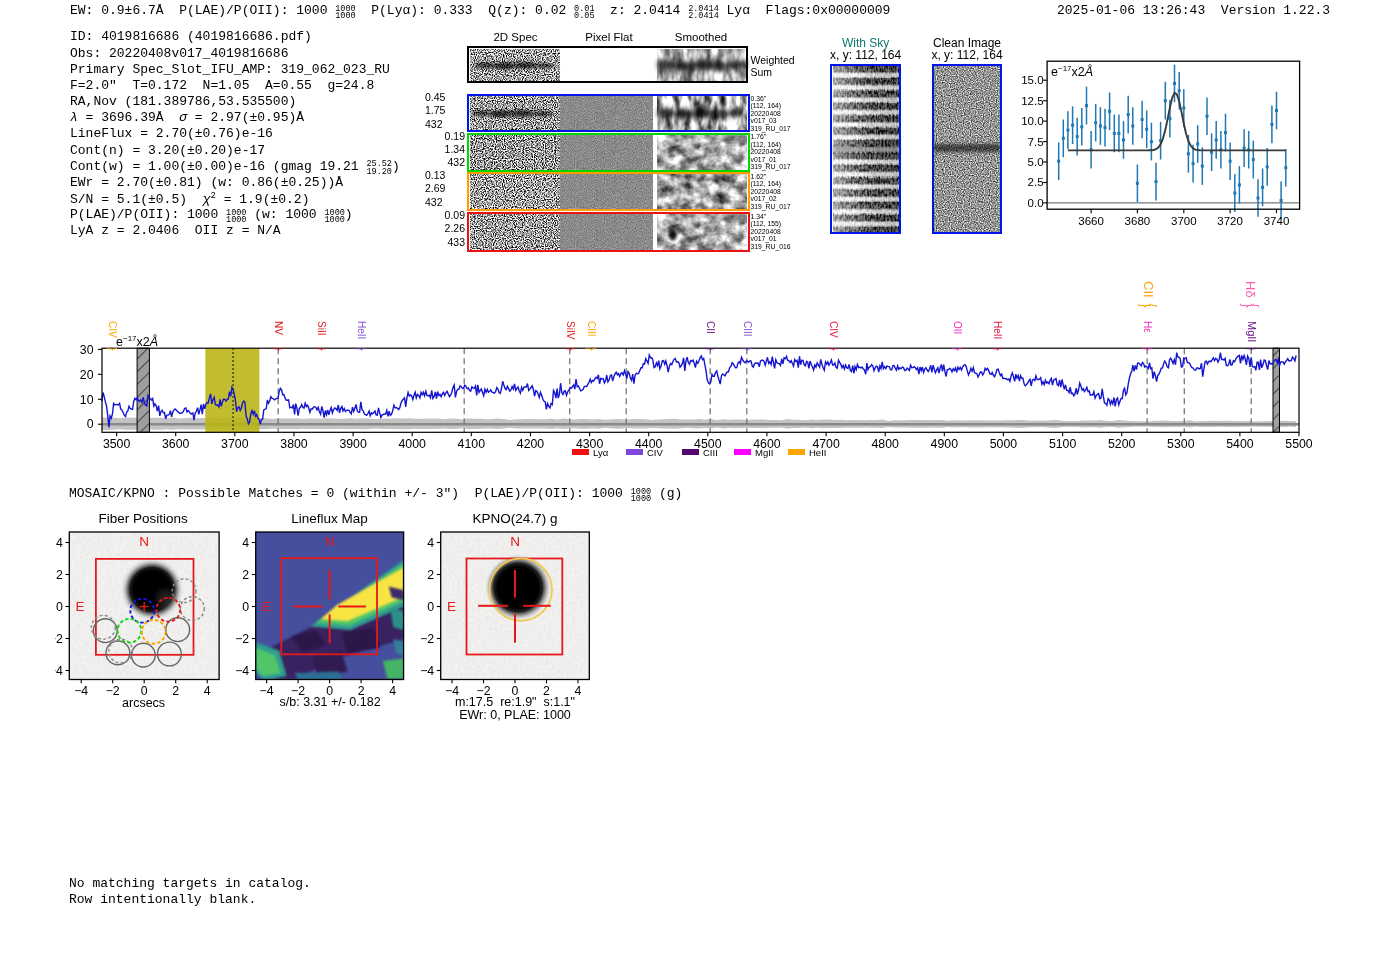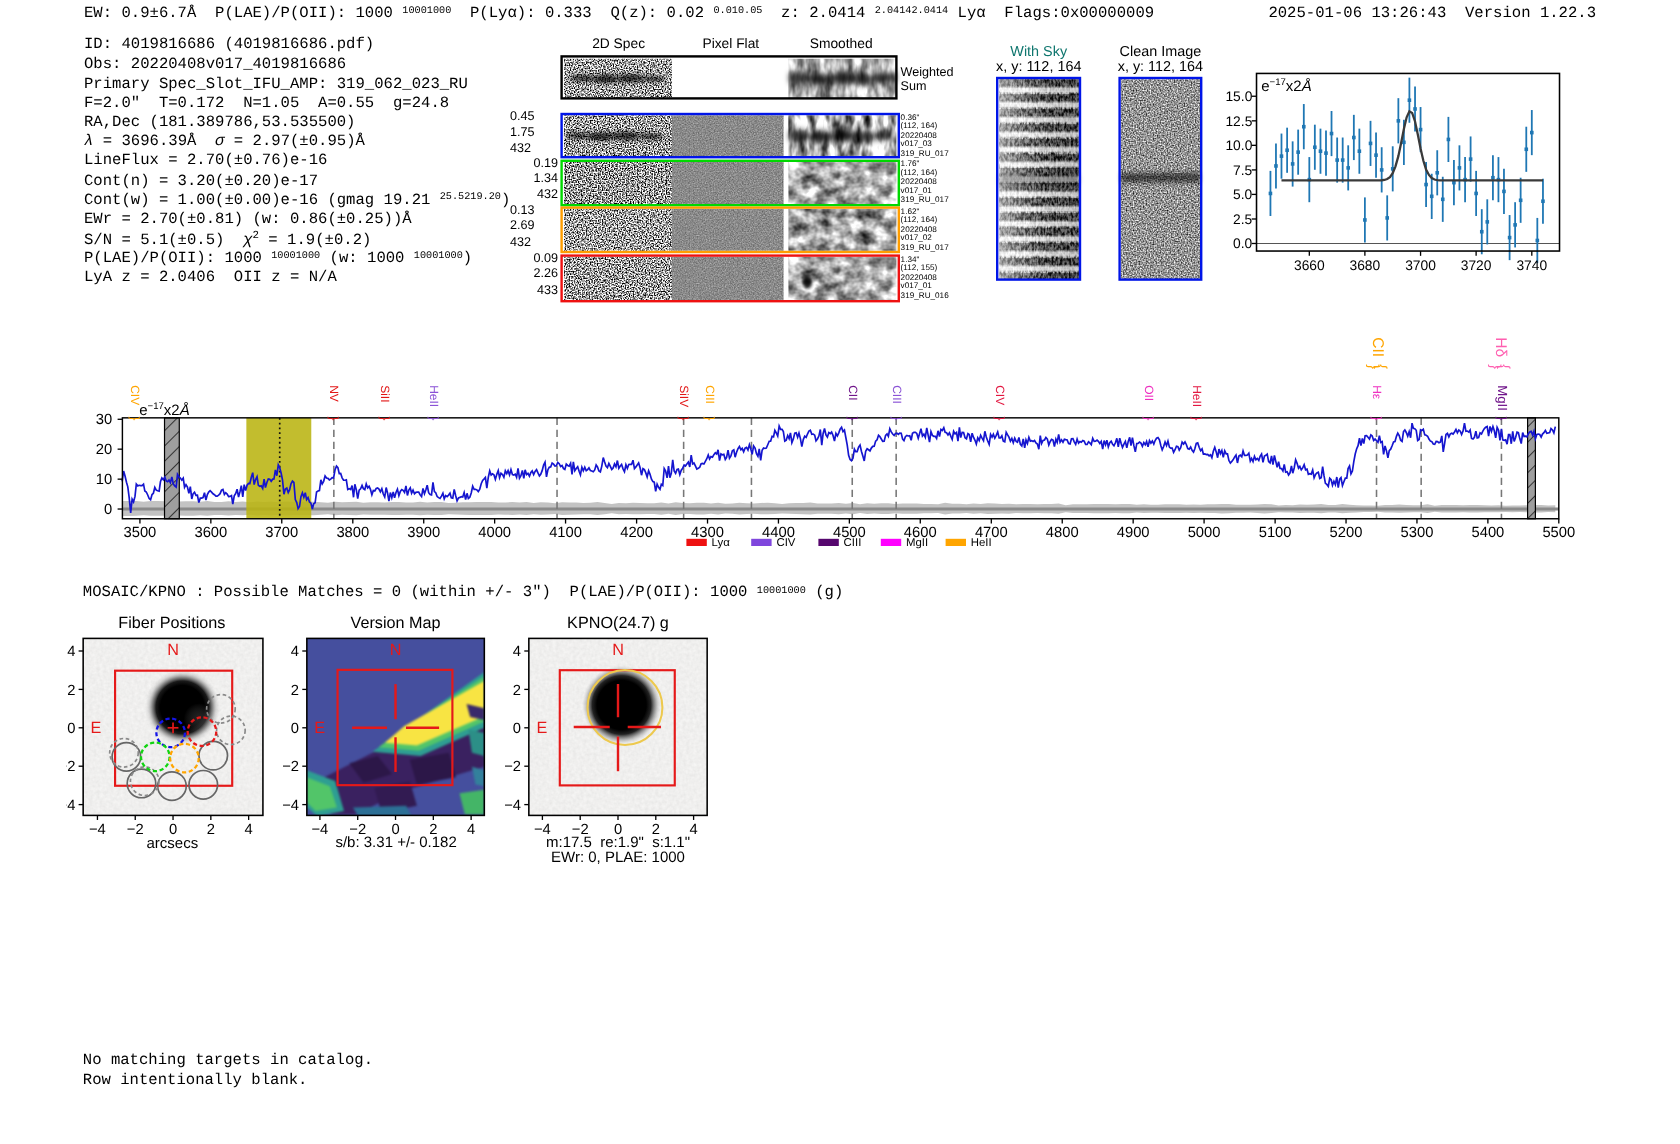--- a/index.html
+++ b/index.html
@@ -1,18 +1,18 @@
 <!DOCTYPE html>
 <html><head><meta charset="utf-8"><style>
 html,body{margin:0;padding:0;background:#fff}
 #pg{position:relative;width:1400px;height:953px;background:#fff;overflow:hidden}
 .m{position:absolute;font-family:"Liberation Mono",monospace;color:#000;white-space:pre;letter-spacing:0px}
 .s{position:absolute;font-family:"Liberation Sans",sans-serif;color:#000;white-space:pre}
 .ab{position:absolute}
-.fr{display:inline-flex;flex-direction:row;font-size:8.5px;line-height:7.6px;vertical-align:3.4px;letter-spacing:0}
+.fr{display:inline-flex;flex-direction:column;font-size:8.5px;line-height:7.6px;vertical-align:3.4px;letter-spacing:0}
 svg{display:block}
 </style></head><body>
 <div id="pg">
 
 <svg width="0" height="0" style="position:absolute">
       <defs>
 <filter color-interpolation-filters="sRGB" id="nzf1" x="0" y="0" width="100%" height="100%">
           <feTurbulence type="fractalNoise" baseFrequency="0.9" numOctaves="1" seed="11"></feTurbulence>
           <feColorMatrix type="matrix" values="0 0 0 3.4 -1.06  0 0 0 3.4 -1.06  0 0 0 3.4 -1.06  0 0 0 0 1"></feColorMatrix>
         </filter>
@@ -62,21 +62,21 @@
         </pattern>
 </defs>
     </svg>
 
 <div class="m" style="left:70px;top:2.9px;font-size:13.0px">EW: 0.9±6.7Å  P(LAE)/P(OII): 1000 <span class="fr"><span>1000</span><span>1000</span></span>  P(Lyα): 0.333  Q(z): 0.02 <span class="fr"><span>0.01</span><span>0.05</span></span>  z: 2.0414 <span class="fr"><span>2.0414</span><span>2.0414</span></span> Lyα  Flags:0x00000009</div>
 <div class="m" style="left:1057px;top:2.9px;font-size:13.0px">2025-01-06 13:26:43  Version 1.22.3</div>
 <div class="m" style="left:70px;top:29.4px;font-size:13.0px">ID: 4019816686 (4019816686.pdf)</div>
 <div class="m" style="left:70px;top:45.6px;font-size:13.0px">Obs: 20220408v017_4019816686</div>
 <div class="m" style="left:70px;top:61.7px;font-size:13.0px">Primary Spec_Slot_IFU_AMP: 319_062_023_RU</div>
 <div class="m" style="left:70px;top:77.9px;font-size:13.0px">F=2.0"  T=0.172  N=1.05  A=0.55  g=24.8</div>
-<div class="m" style="left:70px;top:94.0px;font-size:13.0px">RA,Dec (181.389786,53.535500)</div>
+<div class="m" style="left:70px;top:94.0px;font-size:13.0px">RA,Nov (181.389786,53.535500)</div>
 <div class="m" style="left:70px;top:110.2px;font-size:13.0px"><i>λ</i> = 3696.39Å  <i>σ</i> = 2.97(±0.95)Å</div>
 <div class="m" style="left:70px;top:126.3px;font-size:13.0px">LineFlux = 2.70(±0.76)e-16</div>
 <div class="m" style="left:70px;top:142.5px;font-size:13.0px">Cont(n) = 3.20(±0.20)e-17</div>
 <div class="m" style="left:70px;top:158.6px;font-size:13.0px">Cont(w) = 1.00(±0.00)e-16 (gmag 19.21 <span class="fr"><span>25.52</span><span>19.20</span></span>)</div>
 <div class="m" style="left:70px;top:174.8px;font-size:13.0px">EWr = 2.70(±0.81) (w: 0.86(±0.25))Å</div>
 <div class="m" style="left:70px;top:190.9px;font-size:13.0px">S/N = 5.1(±0.5)  <i>χ</i><sup style="font-size:9px">2</sup> = 1.9(±0.2)</div>
 <div class="m" style="left:70px;top:207.1px;font-size:13.0px">P(LAE)/P(OII): 1000 <span class="fr"><span>1000</span><span>1000</span></span> (w: 1000 <span class="fr"><span>1000</span><span>1000</span></span>)</div>
 <div class="m" style="left:70px;top:223.2px;font-size:13.0px">LyA z = 2.0406  OII z = N/A</div>
 <div class="s" style="left:515.5px;top:31.4px;font-size:11.5px;color:#000;transform:translateX(-50%);text-align:center;">2D Spec</div>
 <div class="s" style="left:609px;top:31.4px;font-size:11.5px;color:#000;transform:translateX(-50%);">Pixel Flat</div>
@@ -395,21 +395,21 @@
 <div class="ab" style="left:626px;top:449px;width:17px;height:5.8px;background:#7f46dd"></div>
 <div class="s" style="left:647px;top:446.5px;font-size:9.5px">CIV</div>
 <div class="ab" style="left:682px;top:449px;width:17px;height:5.8px;background:#56066e"></div>
 <div class="s" style="left:703px;top:446.5px;font-size:9.5px">CIII</div>
 <div class="ab" style="left:734px;top:449px;width:17px;height:5.8px;background:#ff00ff"></div>
 <div class="s" style="left:755px;top:446.5px;font-size:9.5px">MgII</div>
 <div class="ab" style="left:788px;top:449px;width:17px;height:5.8px;background:#ffa500"></div>
 <div class="s" style="left:809px;top:446.5px;font-size:9.5px">HeII</div>
 <div class="m" style="left:69px;top:485.9px;font-size:13.0px">MOSAIC/KPNO : Possible Matches = 0 (within +/- 3")  P(LAE)/P(OII): 1000 <span class="fr"><span>1000</span><span>1000</span></span> (g)</div>
 <div class="s" style="left:143.2px;top:511.2px;font-size:13.5px;color:#000;transform:translateX(-50%);">Fiber Positions</div>
-<div class="s" style="left:329.6px;top:511.2px;font-size:13.5px;color:#000;transform:translateX(-50%);">Version Map</div>
+<div class="s" style="left:329.6px;top:511.2px;font-size:13.5px;color:#000;transform:translateX(-50%);">Lineflux Map</div>
 <div class="s" style="left:515.0px;top:511.2px;font-size:13.5px;color:#000;transform:translateX(-50%);">KPNO(24.7) g</div>
 <svg class="ab" style="left:55.0px;top:505.0px" width="570" height="230" font-family="Liberation Sans,sans-serif">
       <rect x="14.3" y="27.0" width="149.8" height="147.5" fill="#f0efed"></rect>
       <rect x="14.3" y="27.0" width="149.8" height="147.5" filter="url(#nzp)" opacity="0.45"></rect>
       <defs>
 <radialGradient id="gb1">
           <stop offset="0%" stop-color="#000"></stop>
           <stop offset="58%" stop-color="#000"></stop>
           <stop offset="70%" stop-color="#1a1a1a"></stop>
           <stop offset="80%" stop-color="#666" stop-opacity="0.75"></stop>

